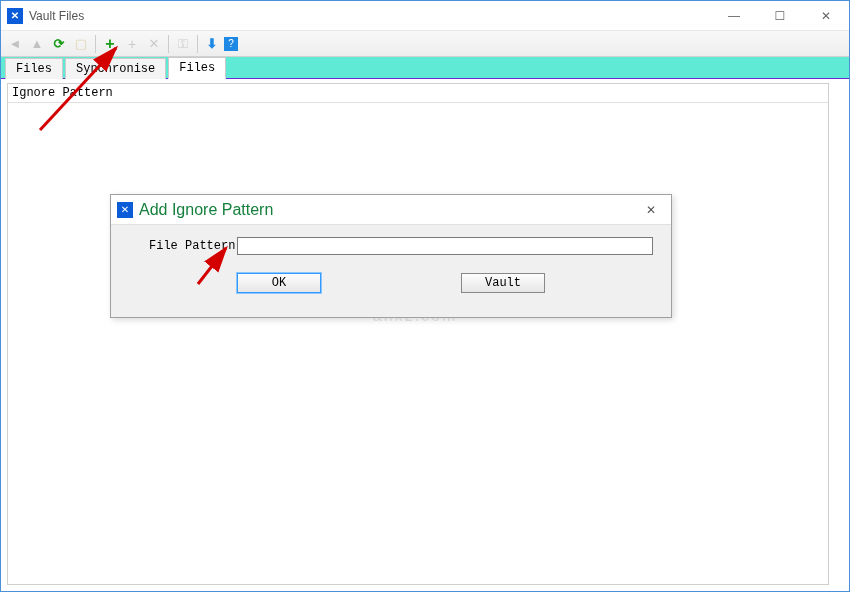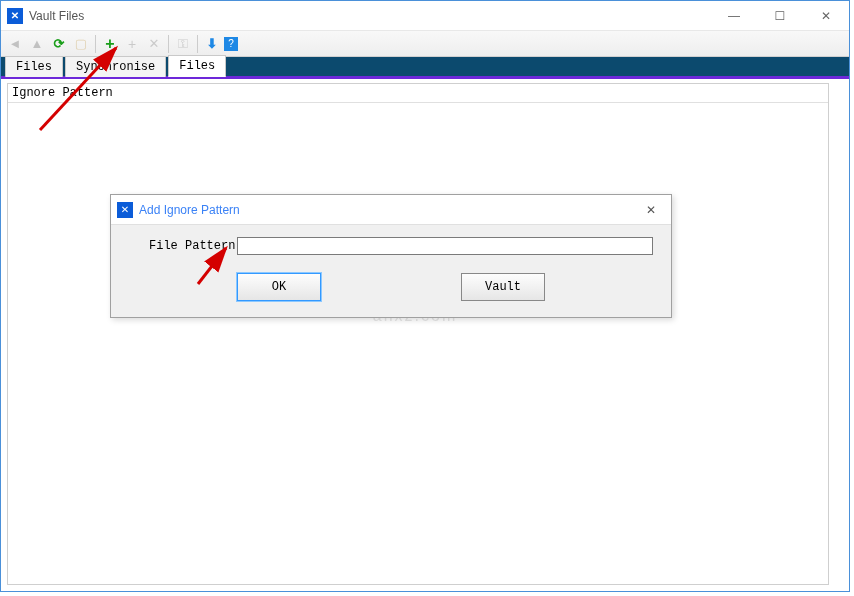--- a/index.html
+++ b/index.html
@@ -67,22 +67,22 @@
 }
 .tb-sep {
   width: 1px; height: 18px;
   background: #ccc;
   margin: 0 2px;
 }
 .tb-btn.disabled { opacity: .45; cursor: default; }
 
 .tabs {
   height: 22px;
-  background: #0c4a6e;
-  border-bottom: 3px solid #6d28d9;
+  background: #5eead4;
+  border-bottom: 1px solid #6d28d9;
   display: flex;
   align-items: flex-end;
   padding: 0 4px;
 }
 .tab {
   padding: 3px 10px 3px 10px;
   font-family: "Courier New", monospace;
   font-size: 12px;
   border: 1px solid #c9c9c9;
   border-bottom: none;
@@ -126,21 +126,21 @@
 }
 .dlg-title {
   height: 30px;
   background: #fff;
   display: flex;
   align-items: center;
   padding: 0 0 0 6px;
   border-bottom: 1px solid #e0e0e0;
 }
 .dlg-title .app-icon { margin-right: 6px; }
-.dlg-title-text { flex:1; color:#3b82f6; font-size:12px; }
+.dlg-title-text { flex:1; color:#15803d; font-size:16px; }
 .dlg-close {
   width: 40px; height: 30px;
   display:flex; align-items:center; justify-content:center;
   cursor:pointer; color:#555;
 }
 .dlg-body {
   padding: 12px 18px 8px 18px;
   font-family: "Courier New", monospace;
   font-size: 12px;
 }
@@ -156,21 +156,21 @@
   font-size: 12px;
   padding: 0 2px;
 }
 .dlg-buttons {
   display:flex;
   gap: 140px;
   justify-content: center;
   margin-top: 18px;
 }
 .dlg-btn {
-  width: 84px; height: 28px;
+  width: 84px; height: 20px;
   border: 1px solid #888;
   background: linear-gradient(#fdfdfd,#e6e6e6);
   font-family: "Courier New", monospace;
   font-size: 12px;
   cursor: pointer;
 }
 .dlg-btn.primary { border: 1px solid #3399ff; box-shadow: 0 0 0 1px #8cc8ff; }
 
 
 .arrow {

